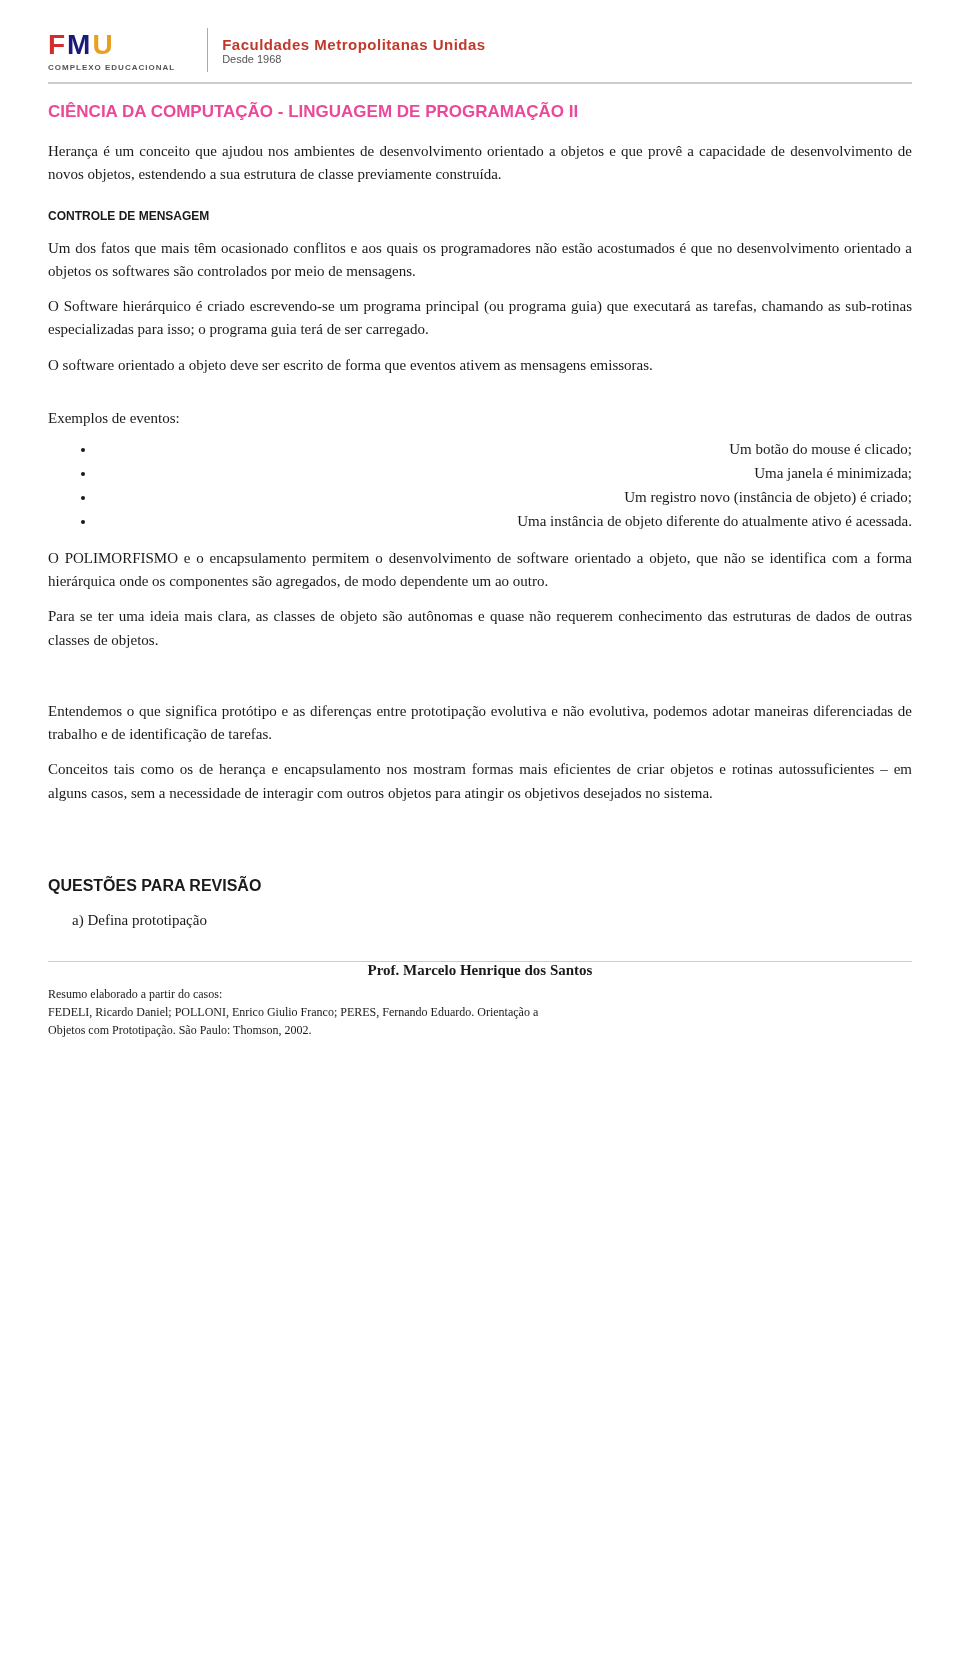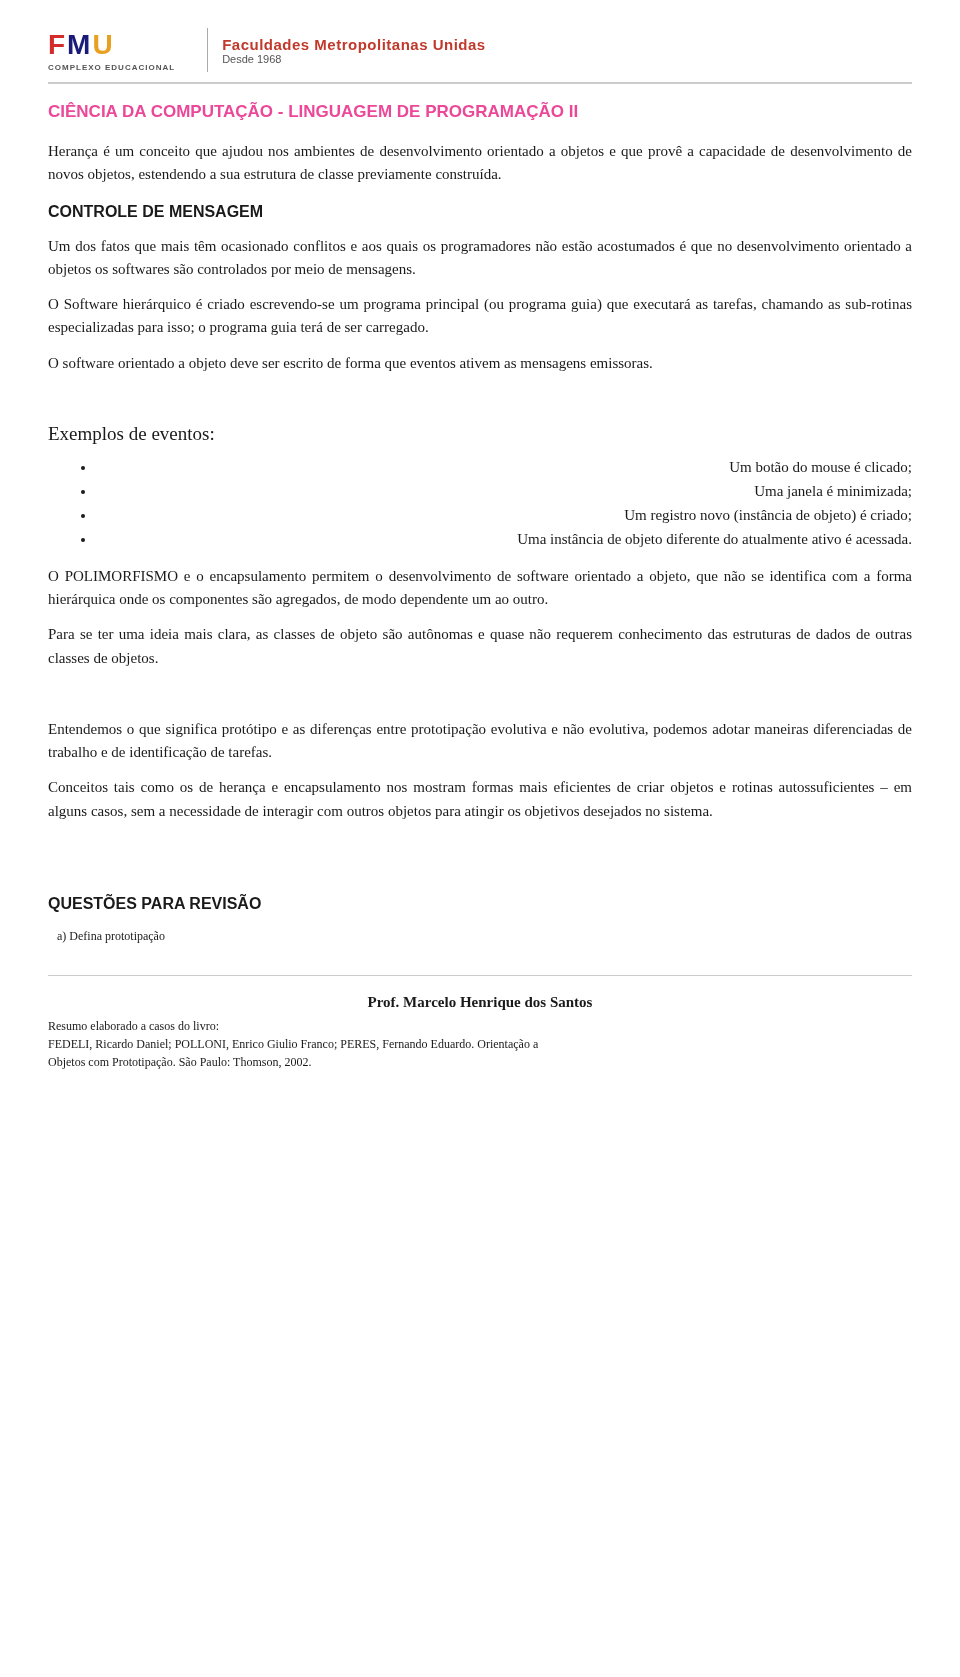--- a/index.html
+++ b/index.html
@@ -105,57 +105,57 @@
     
     .body-text {
       font-size: 15px;
       line-height: 1.55;
       text-align: justify;
       margin-bottom: 12px;
       font-family: 'Times New Roman', Times, serif;
     }
 
     .section-title {
-      font-size: 16px;
-      font-weight: bold;
-      font-family: Arial, sans-serif;
-      margin-top: 16px;
+      font-size: 12px;
+      font-weight: bold;
+      font-family: Arial, sans-serif;
+      margin-top: 22px;
       margin-bottom: 14px;
       color: #1a1a1a;
     }
 
     .bullet-list {
       margin-left: 48px;
       margin-bottom: 14px;
       list-style-type: disc;
     }
 
     .bullet-list li {
       font-size: 15px;
       line-height: 1.6;
       font-family: 'Times New Roman', Times, serif;
       text-align: right;
     }
 
     .examples-label {
-      font-size: 19px;
+      font-size: 15px;
       font-family: 'Times New Roman', Times, serif;
       margin-bottom: 10px;
-      margin-top: 18px;
+      margin-top: 3px;
     }
 
     .spacer {
       height: 18px;
     }
 
     
     .footer {
       margin-top: 30px;
       border-top: 1px solid #ccc;
-      padding-top: 18px;
+      padding-top: 0;
     }
 
     .footer-prof {
       text-align: center;
       font-weight: bold;
       font-size: 15px;
       font-family: 'Times New Roman', Times, serif;
       margin-bottom: 6px;
     }
 
@@ -169,23 +169,23 @@
     
     .review-title {
       font-size: 16px;
       font-weight: bold;
       font-family: Arial, sans-serif;
       margin-top: 24px;
       margin-bottom: 14px;
     }
 
     .review-item {
-      font-size: 12px;
-      font-family: 'Times New Roman', Times, serif;
-      margin-left: 9px;
+      font-size: 15px;
+      font-family: 'Times New Roman', Times, serif;
+      margin-left: 24px;
       margin-bottom: 8px;
       line-height: 1.5;
     }
   </style>
 </head>
 <body>
 
 <div class="page">
 
   <div class="header">
@@ -237,18 +237,18 @@
 
   <div class="spacer"></div>
   <div class="spacer"></div>
 
   <div class="review-title">QUESTÕES PARA REVISÃO</div>
 
   <div class="review-item">a)  Defina prototipação</div>
 
   <div class="footer">
     <div class="footer-prof">Prof. Marcelo Henrique dos Santos</div>
-    <div class="footer-ref">Resumo elaborado a casos do livro:</div>
+    <div class="footer-ref">Resumo elaborado a partir do casos:</div>
     <div class="footer-ref">FEDELI, Ricardo Daniel; POLLONI, Enrico Giulio Franco; PERES, Fernando Eduardo. Orientação a</div>
     <div class="footer-ref">Objetos com Prototipação. São Paulo: Thomson, 2002.</div>
   </div>
 
 </div>
 
 </body></html>

